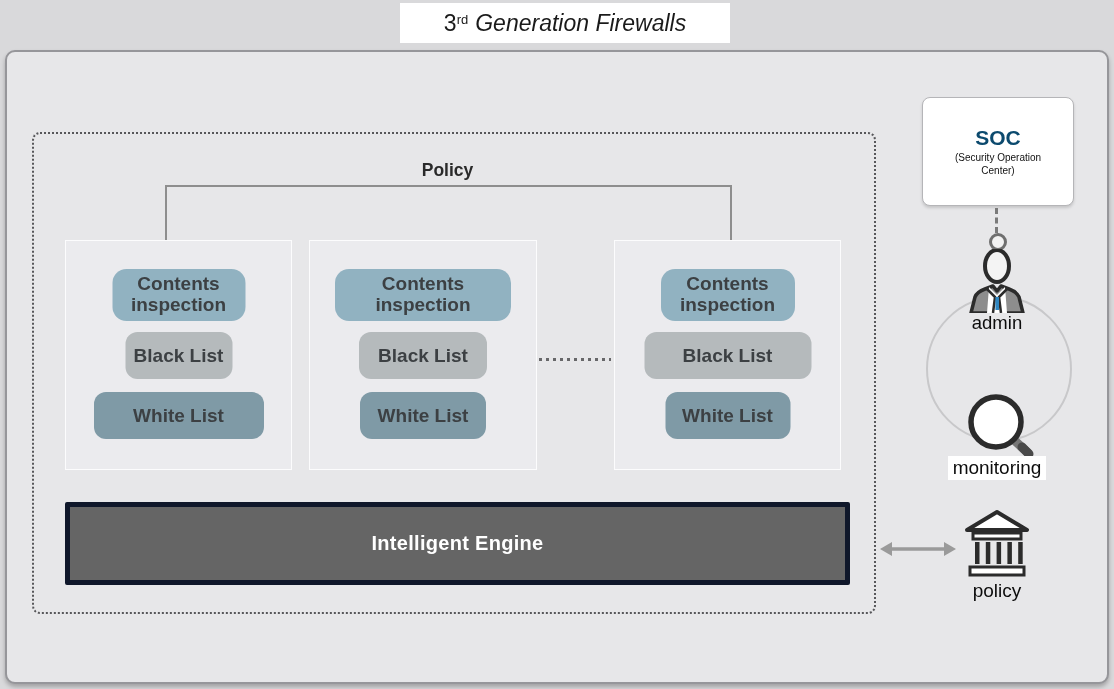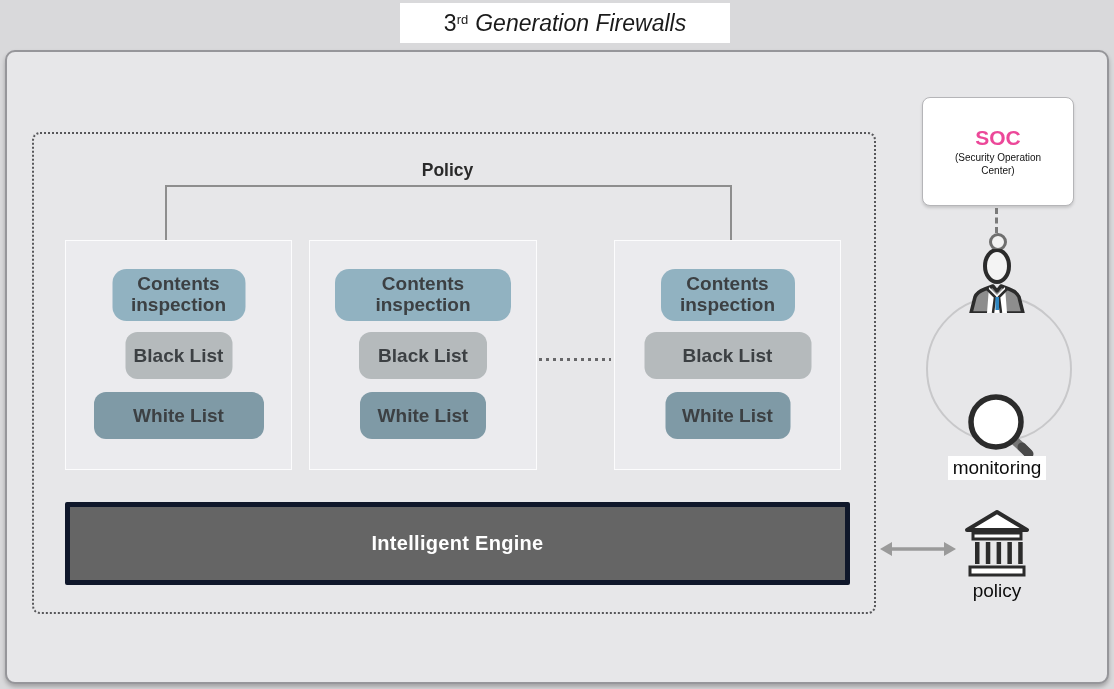--- a/index.html
+++ b/index.html
@@ -68,21 +68,21 @@
     display:flex;align-items:center;justify-content:center;
     color:#ffffff;font-size:20px;font-weight:700;letter-spacing:0.3px;
   }
   
   .soc-box{
     position:absolute;left:915px;top:45px;width:150px;height:107px;
     background:#ffffff;border:1px solid #b5b5b8;border-radius:8px;
     box-shadow:0 2px 3px rgba(0,0,0,0.15);
     display:flex;flex-direction:column;align-items:center;justify-content:center;
   }
-  .soc-title{font-size:21px;font-weight:700;color:#ec4899;}
+  .soc-title{font-size:21px;font-weight:700;color:#0c4a6e;}
   .soc-subtitle{font-size:10px;color:#111;text-align:center;max-width:92px;line-height:1.25;margin-top:2px;}
   .soc-dashed{position:absolute;left:988px;top:156px;height:25px;width:0;border-left:3px dashed #7a7a7a;}
   .soc-node{
     position:absolute;left:982px;top:181px;width:12px;height:12px;border-radius:50%;
     border:3px solid #6f6f6f;background:#f2f2f2;
   }
   .cycle-circle{
     position:absolute;left:919px;top:244px;width:142px;height:142px;border-radius:50%;
     border:2px solid #c8c8ca;
   }
@@ -163,20 +163,21 @@
   <div class="cycle-circle"></div>
 
   <svg class="admin-icon" viewBox="0 0 56 64">
     <path d="M2 64 L6 48 Q8 43 16 40 L24 37 L28 42 L32 37 L40 40 Q48 43 50 48 L54 64 Z" fill="#8d8d8d" stroke="#2b2b2b" stroke-width="3.5" stroke-linejoin="round"></path>
     <polygon points="20,38 28,46 36,38 38,64 18,64" fill="#ffffff"></polygon>
     <path d="M18 40 L26 48 L24 64" fill="none" stroke="#2b2b2b" stroke-width="2.5"></path>
     <path d="M38 40 L30 48 L32 64" fill="none" stroke="#2b2b2b" stroke-width="2.5"></path>
     <rect x="26.4" y="48" width="3.6" height="13" fill="#2e86c1"></rect>
     <ellipse cx="28" cy="17" rx="12" ry="16" fill="#f4f4f4" stroke="#2b2b2b" stroke-width="4"></ellipse>
   </svg>
+  <div class="admin-label">admin</div>
 
   <svg class="magnifier-icon" viewBox="0 0 76 68">
     <line x1="52" y1="48" x2="66" y2="61" stroke="#777777" stroke-width="9" stroke-linecap="round"></line>
     <line x1="60" y1="55" x2="67" y2="62" stroke="#4a4a4a" stroke-width="9" stroke-linecap="round"></line>
     <circle cx="34" cy="30" r="25" fill="#ffffff" stroke="#2b2b2b" stroke-width="5.5"></circle>
   </svg>
   <div class="monitoring-wrap">
     <span class="monitoring-label">monitoring</span>
   </div>
 

